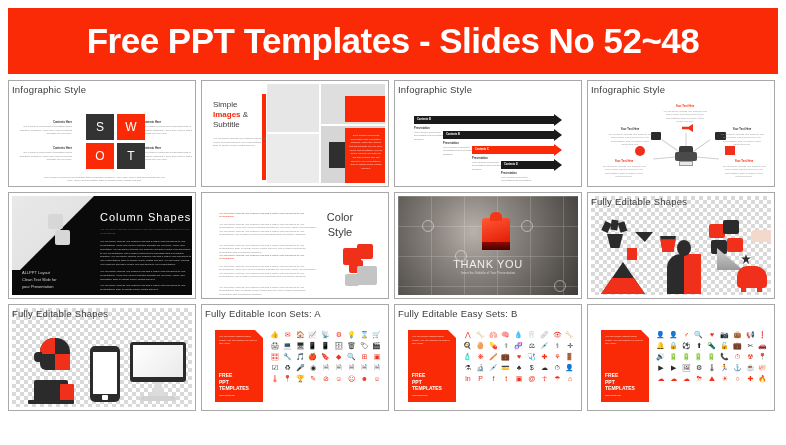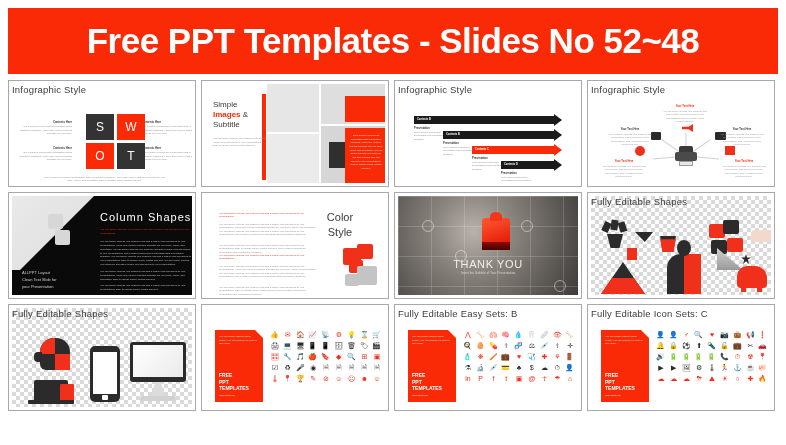--- a/index.html
+++ b/index.html
@@ -379,20 +379,21 @@
 
         <div class="shape blk" style="left:118px;top:34px;width:56px;height:40px;border-radius:3px;"></div>
         <div class="shape" style="left:121px;top:37px;width:50px;height:32px;background:linear-gradient(135deg,#ffffff,#eaeaea);"></div>
         <div class="shape" style="left:139px;top:74px;width:14px;height:14px;background:#dcdcdc;clip-path:polygon(30% 0,70% 0,100% 100%,0 100%);"></div>
         <div class="shape" style="left:128px;top:88px;width:36px;height:5px;background:#d2d2d2;border-radius:2px;"></div>
       </div>
     </div>
 
     <div class="slide">
       <div class="inner">
+        <div class="title">Fully Editable Icon Sets: A</div>
         <div class="redpanel">
           <div class="rp-fold"></div>
           <div class="rp-top">You can Resize without losing quality. You can Change Fill Color &amp; Line Color.</div>
           <div class="rp-free" style="white-space:pre-line;">FREE
 PPT
 TEMPLATES</div>
           <div class="rp-url">www.allppt.com</div>
         </div>
         <div class="icongrid">
           <span class="ic r">👍</span>
@@ -500,21 +501,20 @@
           <span class="ic r">@</span>
           <span class="ic r">☥</span>
           <span class="ic r">☂</span>
           <span class="ic r">⌂</span>
         </div>
       </div>
     </div>
 
     <div class="slide">
       <div class="inner">
-        <div class="title">Fully Editable Icon Sets: C</div>
         <div class="redpanel">
           <div class="rp-fold"></div>
           <div class="rp-top">You can Resize without losing quality. You can Change Fill Color &amp; Line Color.</div>
           <div class="rp-free" style="white-space:pre-line;">FREE
 PPT
 TEMPLATES</div>
           <div class="rp-url">www.allppt.com</div>
         </div>
         <div class="icongrid">
           <span class="ic r">👤</span>

